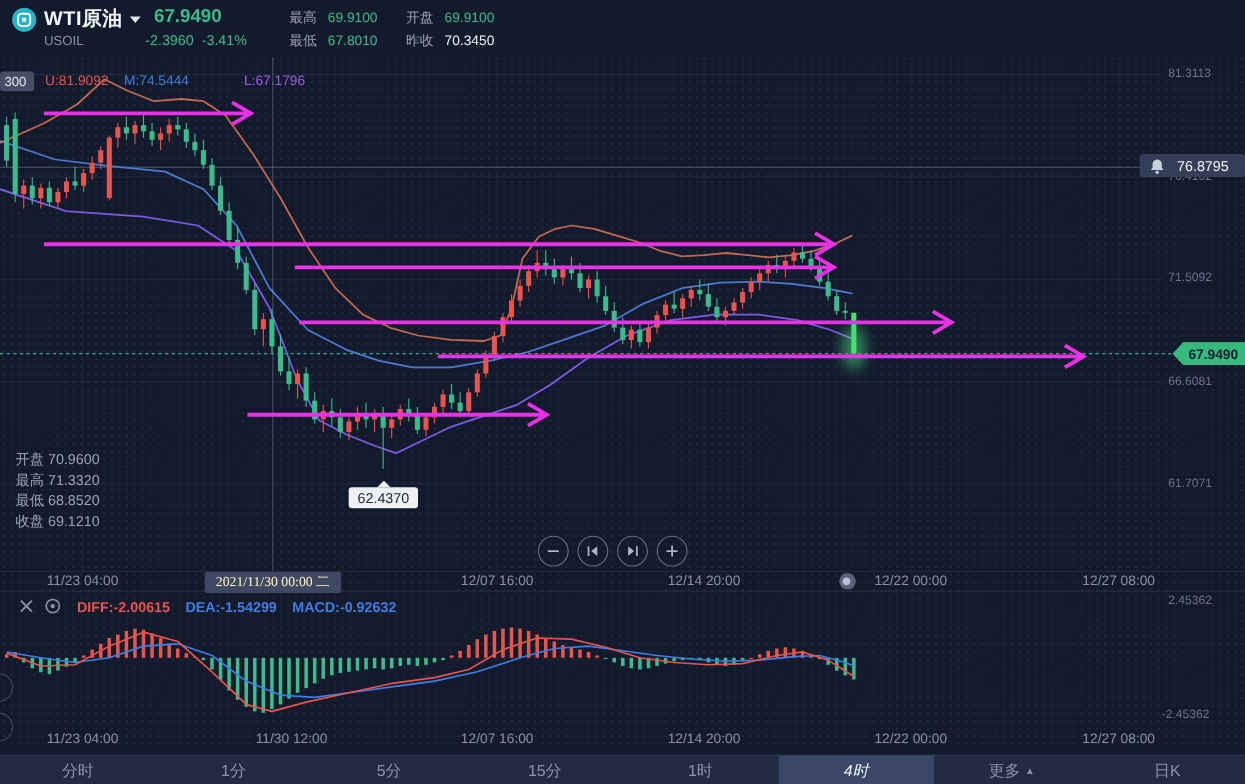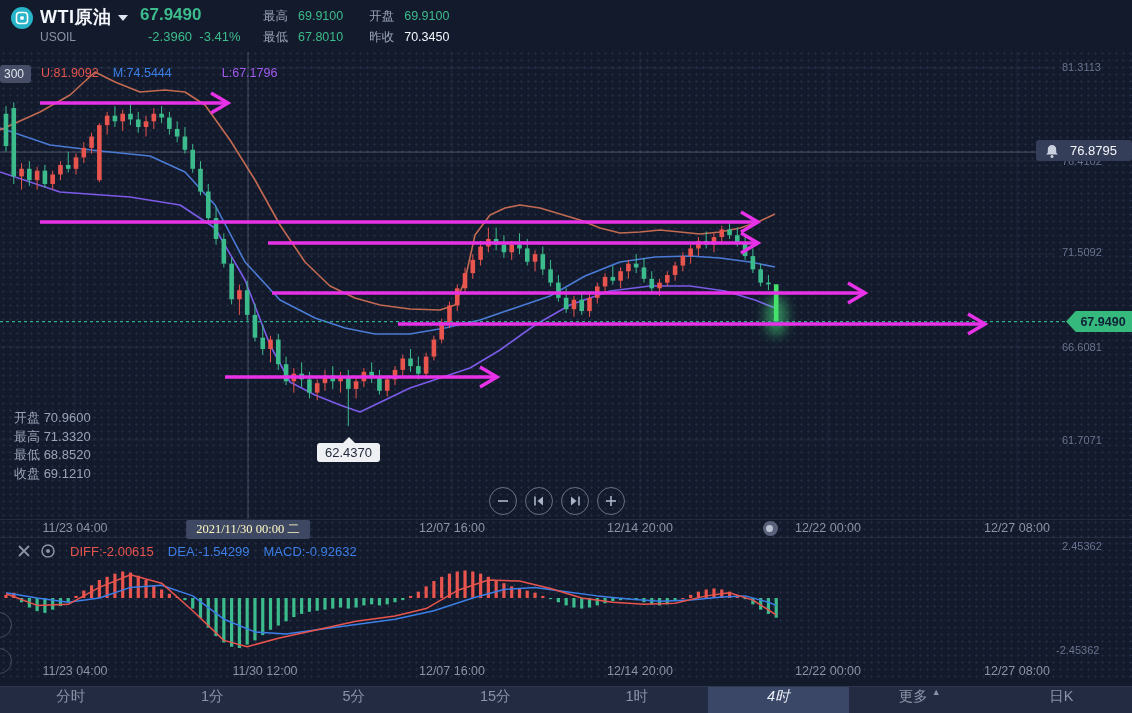--- a/index.html
+++ b/index.html
@@ -10,21 +10,21 @@
     background-size:7px 7px;}
   #chart-svg{position:absolute;left:0;top:0;z-index:1;}
   .ov{position:absolute;z-index:2;}
   
   .logo{left:10px;top:6px;width:24px;height:24px;}
   .sym{left:40px;top:5px;color:#f2f5fa;font-size:18px;font-weight:bold;letter-spacing:.5px;}
   .caret{display:inline-block;width:0;height:0;border-left:5px solid transparent;border-right:5px solid transparent;
     border-top:6px solid #dfe5f0;margin-left:6px;vertical-align:middle;}
   .code{left:40px;top:30px;color:#8a93a6;font-size:12px;}
   .price{left:140px;top:5px;color:#3cbc8d;font-size:17px;font-weight:bold;}
-  .chg{left:148px;top:29px;color:#3cbc8d;font-size:13px;}
+  .chg{left:132px;top:29px;color:#3cbc8d;font-size:13px;}
   .stats{left:263px;top:6px;font-size:12.5px;line-height:21px;}
   .stats table{border-collapse:collapse;}
   .stats td{padding:0 0 0 0;white-space:nowrap;}
   .stats td.lb{color:#9aa3b8;padding-right:10px;}
   .stats td.vgreen{color:#3cbc8d;padding-right:26px;}
   .stats td.vwhite{color:#f2f5fa;padding-right:0;}
   .edgelabel{left:0;top:65px;background:#454e66;color:#dfe4ee;font-size:12px;border-radius:3px;
     padding:2px 7px 2px 4px;z-index:2;}
   .bands{left:14px;top:66px;font-size:12.5px;z-index:3;white-space:nowrap;}
   .bands .u{color:#e8544e;margin-right:14px;margin-left:27px;}
@@ -51,29 +51,29 @@
   .controls{left:489px;top:487px;display:flex;gap:8px;z-index:3;}
   .cbtn{width:28px;height:28px;border:1.4px solid rgba(170,180,200,.55);border-radius:50%;
     display:flex;align-items:center;justify-content:center;color:#aab4c8;cursor:pointer;box-sizing:border-box;}
   
   .taxis-line{position:absolute;left:0;width:1132px;height:1px;background:rgba(255,255,255,.08);z-index:2;}
   .xlab{position:absolute;transform:translateX(-50%);color:#8a93a6;font-size:12.5px;z-index:2;white-space:nowrap;}
   .xlab.hl{background:#3f4863;color:#fef9c3;padding:1px 10px;border-radius:2px;font-family:Liberation Serif, serif;}
   .viz-icon{position:absolute;width:15px;height:15px;border-radius:50%;background:#59627a;z-index:2;}
   .viz-icon:after{content:"";position:absolute;left:3px;top:4px;width:7px;height:7px;border-radius:50%;background:#b9c1d2;}
   
-  .macd-head{left:14px;top:541px;display:flex;align-items:center;gap:4px;font-size:13px;z-index:2;white-space:nowrap;}
+  .macd-head{left:14px;top:541px;display:flex;align-items:center;gap:4px;font-size:13px;z-index:2;white-space:nowrap;font-weight:bold;}
   .micon{width:20px;height:20px;display:flex;align-items:center;justify-content:center;color:#8a93a6;cursor:pointer;}
   .macd-head .diff{color:#e8544e;margin-left:8px;}
   .macd-head .dea{color:#3b7fe8;margin-left:10px;}
   .macd-head .macdv{color:#3b7fe8;margin-left:10px;}
   
   .toolbar{position:absolute;left:0;top:686px;width:1132px;height:27px;background:#222b42;display:flex;z-index:3;
     border-top:1px solid rgba(255,255,255,.06);}
-  .tbitem{flex:1;display:flex;justify-content:center;color:#8a93a6;font-size:14.5px;cursor:pointer;}
+  .tbitem{flex:1;display:flex;align-items:center;justify-content:center;color:#8a93a6;font-size:14.5px;cursor:pointer;}
   .tbitem.active{background:#3a4766;color:#eef1f7;font-style:italic;}
   .tbitem .up{font-size:9px;margin-left:4px;color:#8a93a6;}
   .watermark{position:absolute;right:2px;bottom:0px;color:rgba(255,255,255,.30);font-size:34px;z-index:4;
     letter-spacing:3px;font-weight:bold;}
   .halfcircle{position:absolute;width:26px;height:26px;border-radius:50%;border:1.5px solid rgba(150,160,180,.35);
     left:-14px;z-index:2;box-sizing:border-box;}
 </style>
 </head>
 <body>
 

